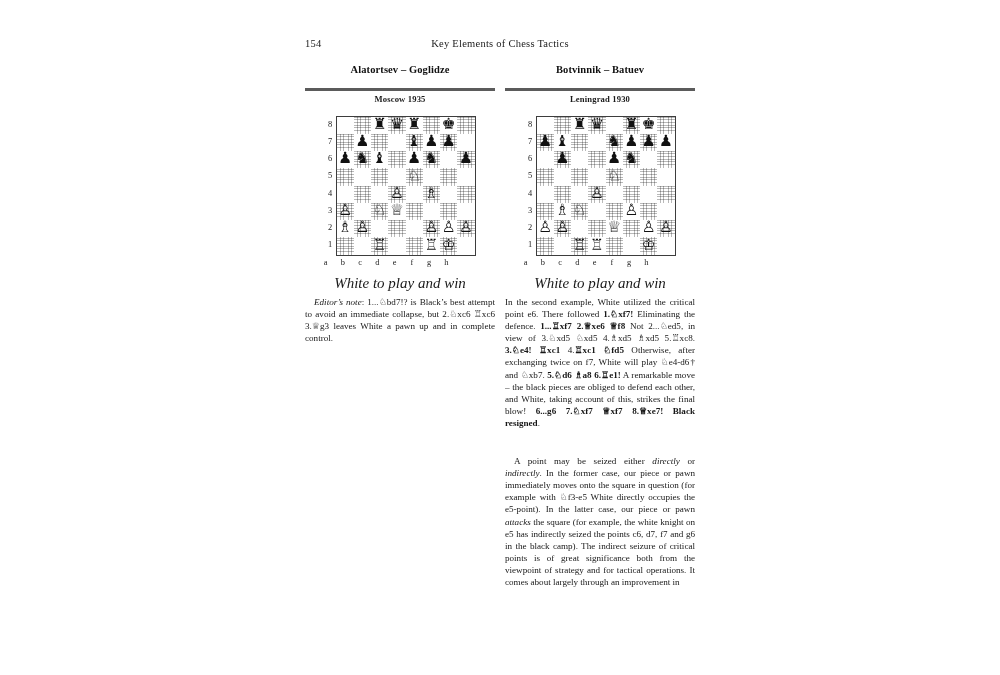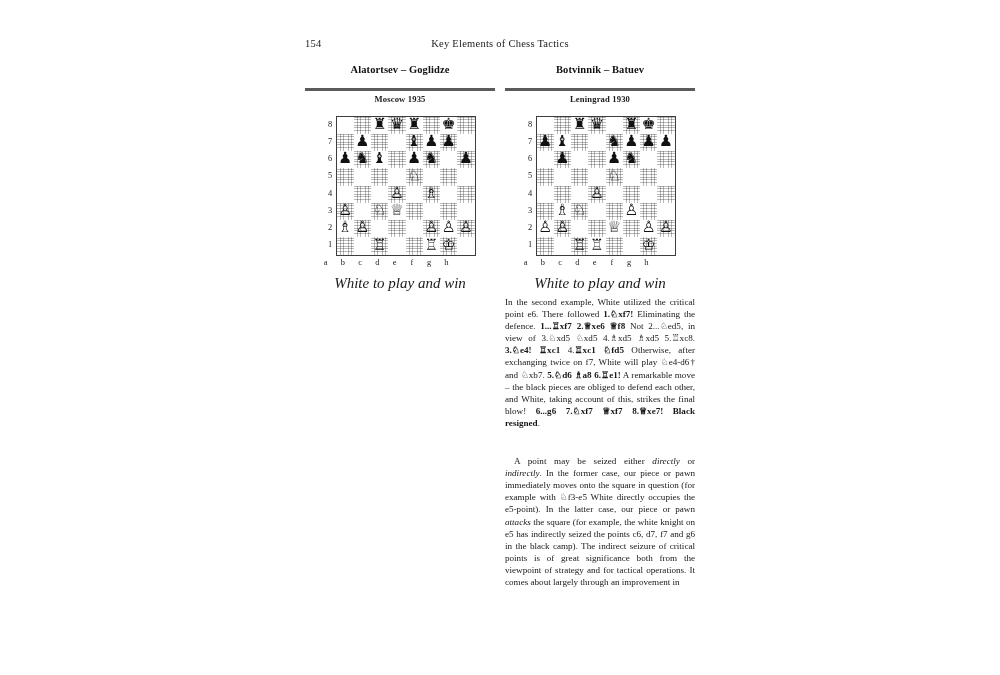--- a/index.html
+++ b/index.html
@@ -512,20 +512,21 @@
             <span>h</span>
           </div>
       </div>
       <div class="board-caption">White to play and win</div>
     </div>
 
   </div>
 
   <div class="columns">
     <div class="text-col left" id="col-left">
+        <p><i>Editor’s note</i>: 1...♘bd7!? is Black’s best attempt to avoid an immediate collapse, but 2.♘xc6 ♖xc6 3.♕g3 leaves White a pawn up and in complete control.</p>
       </div>
     <div class="text-col right" id="col-right">
         <p class="noindent">In the second example, White utilized the critical point e6. There followed <b>1.♘xf7!</b> Eliminating the defence. <b>1...♖xf7</b> <b>2.♕xe6</b> <b>♕f8</b> Not 2...♘ed5, in view of 3.♘xd5 ♘xd5 4.♗xd5 ♗xd5 5.♖xc8. <b>3.♘e4!</b> <b>♖xc1</b> 4.<b>♖xc1</b> <b>♘fd5</b> Otherwise, after exchanging twice on f7, White will play ♘e4-d6† and ♘xb7. <b>5.♘d6</b> <b>♗a8</b> <b>6.♖e1!</b> A remarkable move – the black pieces are obliged to defend each other, and White, taking account of this, strikes the final blow! <b>6...g6</b> <b>7.♘xf7</b> <b>♕xf7</b> <b>8.♕xe7!</b> <b>Black resigned</b>.</p>
         <p class="gap">A point may be seized either <i>directly</i> or <i>indirectly</i>. In the former case, our piece or pawn immediately moves onto the square in question (for example with ♘f3-e5 White directly occupies the e5-point). In the latter case, our piece or pawn <i>attacks</i> the square (for example, the white knight on e5 has indirectly seized the points c6, d7, f7 and g6 in the black camp). The indirect seizure of critical points is of great significance both from the viewpoint of strategy and for tactical operations. It comes about largely through an improvement in</p>
       </div>
   </div>
 
 </div>
 
 </body></html>

